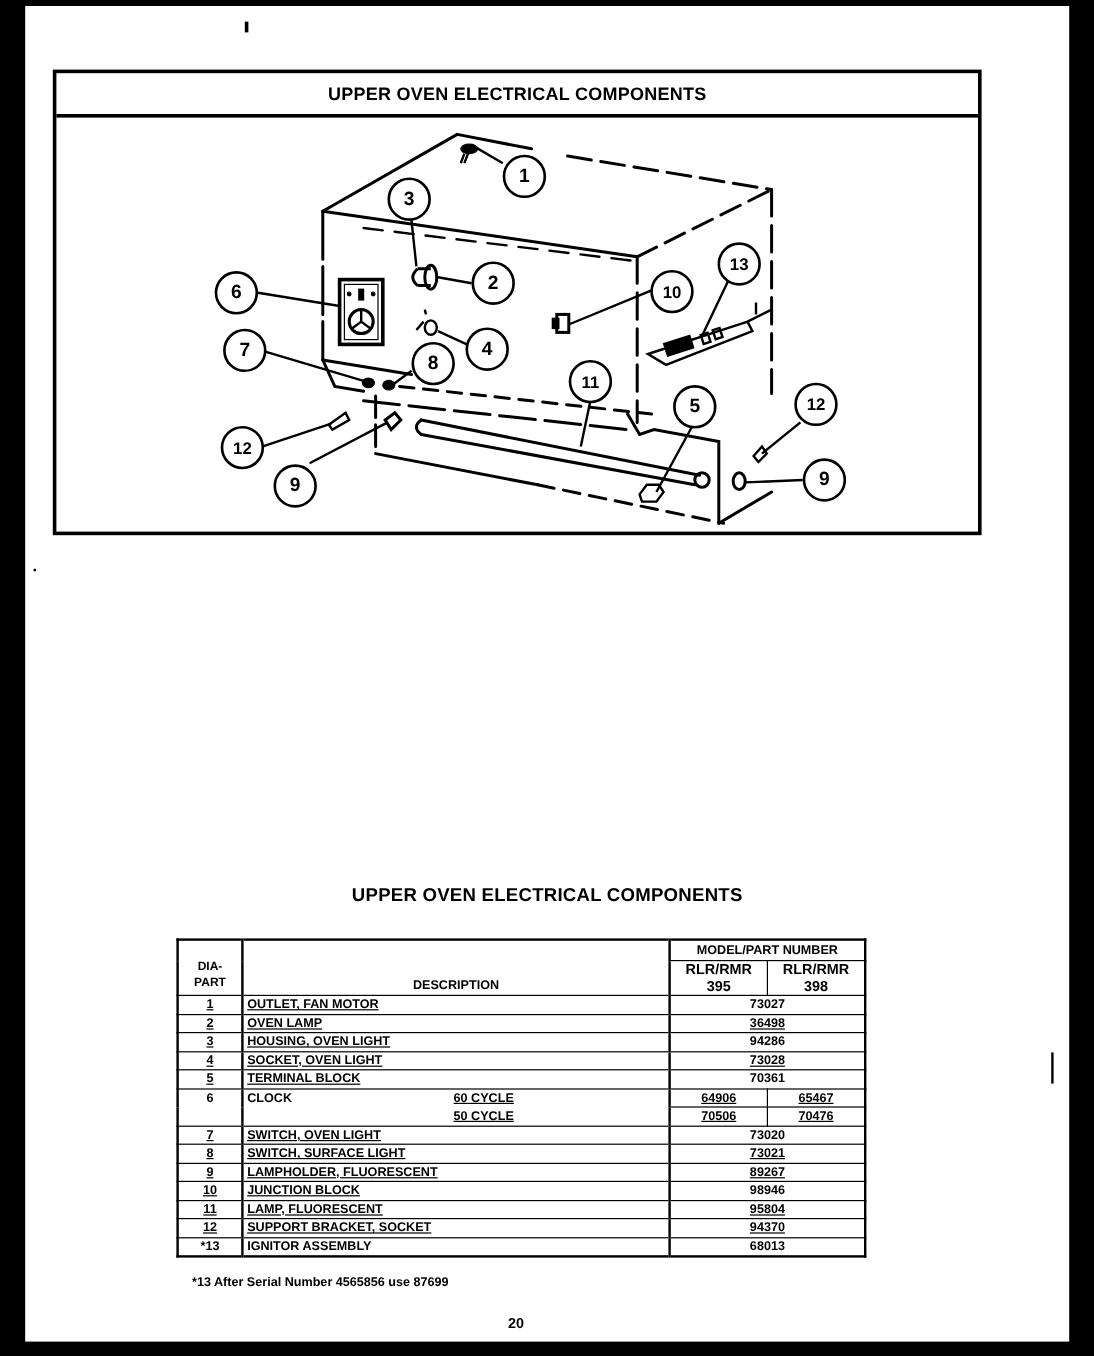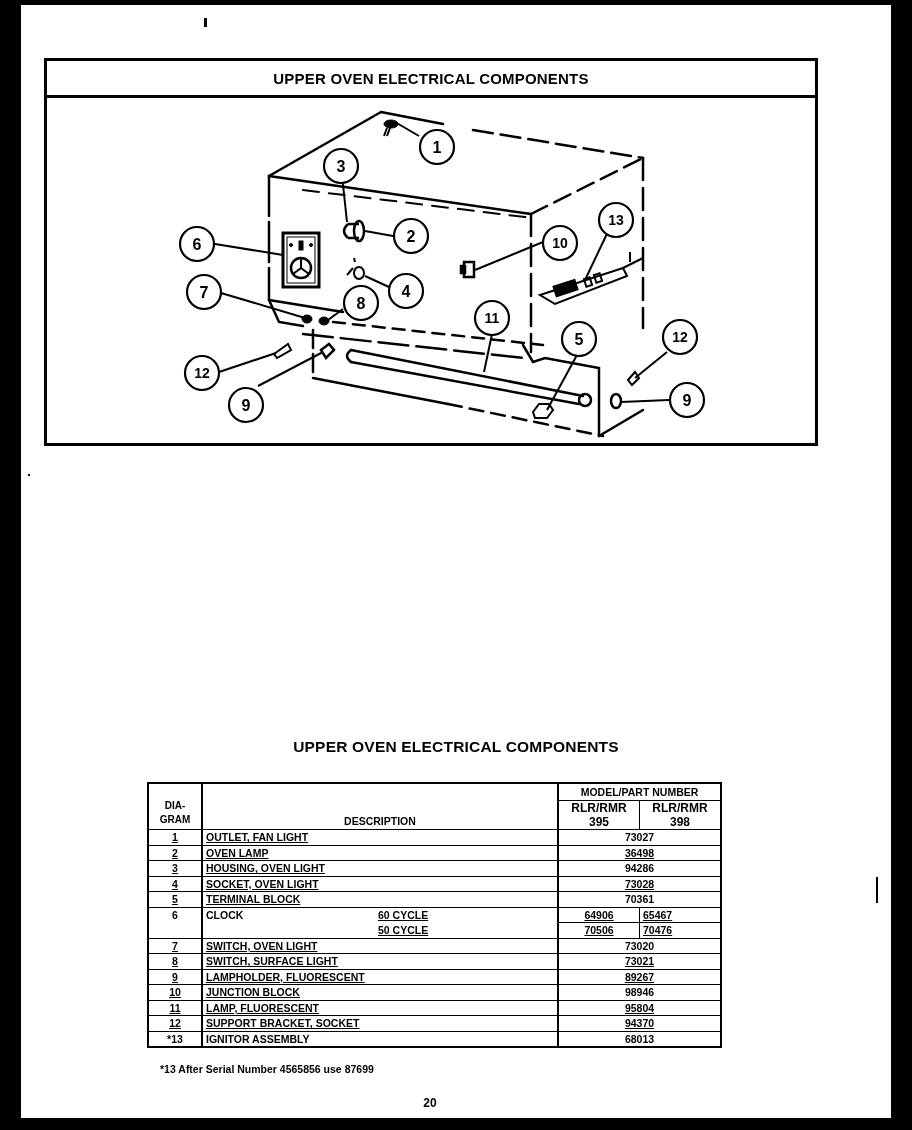--- a/index.html
+++ b/index.html
@@ -40,21 +40,21 @@
       font-size: 10.5px; font-weight: bold;
     }
     .parts-table td, .parts-table th {
       border: 1px solid #000; padding: 0 3px; height: 14.5px; line-height: 14px;
     }
     .parts-table th { font-weight: bold; }
     .parts-table { border: 2px solid #000; }
     .col-diag { width: 46px; text-align: center; }
     .col-desc { width: 348px; text-align: left; }
     .col-pn1 { width: 74px; text-align: center; }
-    .col-pn2 { width: 74px; }
+    .col-pn2 { width: 74px; text-align: center; }
     .desc-wrap { display: flex; }
     .desc-sub { text-decoration: underline; }
     .underline { text-decoration: underline; }
     .thick-left { border-left: 2px solid #000 !important; }
     .hdr-diag { vertical-align: bottom; text-align: center; line-height: 11px; padding-bottom: 2px !important; font-size: 10px; }
     .hdr-desc { vertical-align: bottom; text-align: center; font-size: 10.5px; padding-bottom: 1px !important; }
     .hdr-model { text-align: center; font-size: 10.5px; height: 16px !important; margin-top: 21px; }
     .hdr-sub { text-align: center; font-size: 12px; line-height: 11px; height: 28px !important; }
     .footnote {
       position: absolute; left: 160px; top: 1063px; font-weight: bold; font-size: 10.5px;
@@ -217,38 +217,38 @@
     </g>
   </svg>
 </div>
 
 <div class="table-title">UPPER OVEN ELECTRICAL COMPONENTS</div>
 
 <table class="parts-table">
   <thead>
     <tr>
       <th class="col-diag hdr-diag" rowspan="2">
-        <span>DIA-</span><br><span>GRAM</span>
+        <span>DIA-</span><br><span>PART</span>
       </th>
       <th class="col-desc hdr-desc thick-left" rowspan="2">DESCRIPTION</th>
       <th class="hdr-model thick-left" colspan="2">MODEL/PART NUMBER</th>
     </tr>
     <tr>
       <th class="col-pn1 hdr-sub thick-left">
         <span>RLR/RMR</span><br><span>395</span>
       </th>
       <th class="col-pn2 hdr-sub">
         <span>RLR/RMR</span><br><span>398</span>
       </th>
     </tr>
   </thead>
   <tbody>
     <tr>
       <td class="col-diag underline">1</td>
-      <td class="col-desc underline thick-left">OUTLET, FAN LIGHT</td>
+      <td class="col-desc underline thick-left">OUTLET, FAN MOTOR</td>
       <td class="thick-left" colspan="2" style="text-align:center">73027</td>
     </tr>
     <tr>
       <td class="col-diag underline">2</td>
       <td class="col-desc underline thick-left">OVEN LAMP</td>
       <td class="thick-left underline" colspan="2" style="text-align:center">36498</td>
     </tr>
     <tr>
       <td class="col-diag underline">3</td>
       <td class="col-desc underline thick-left">HOUSING, OVEN LIGHT</td>

